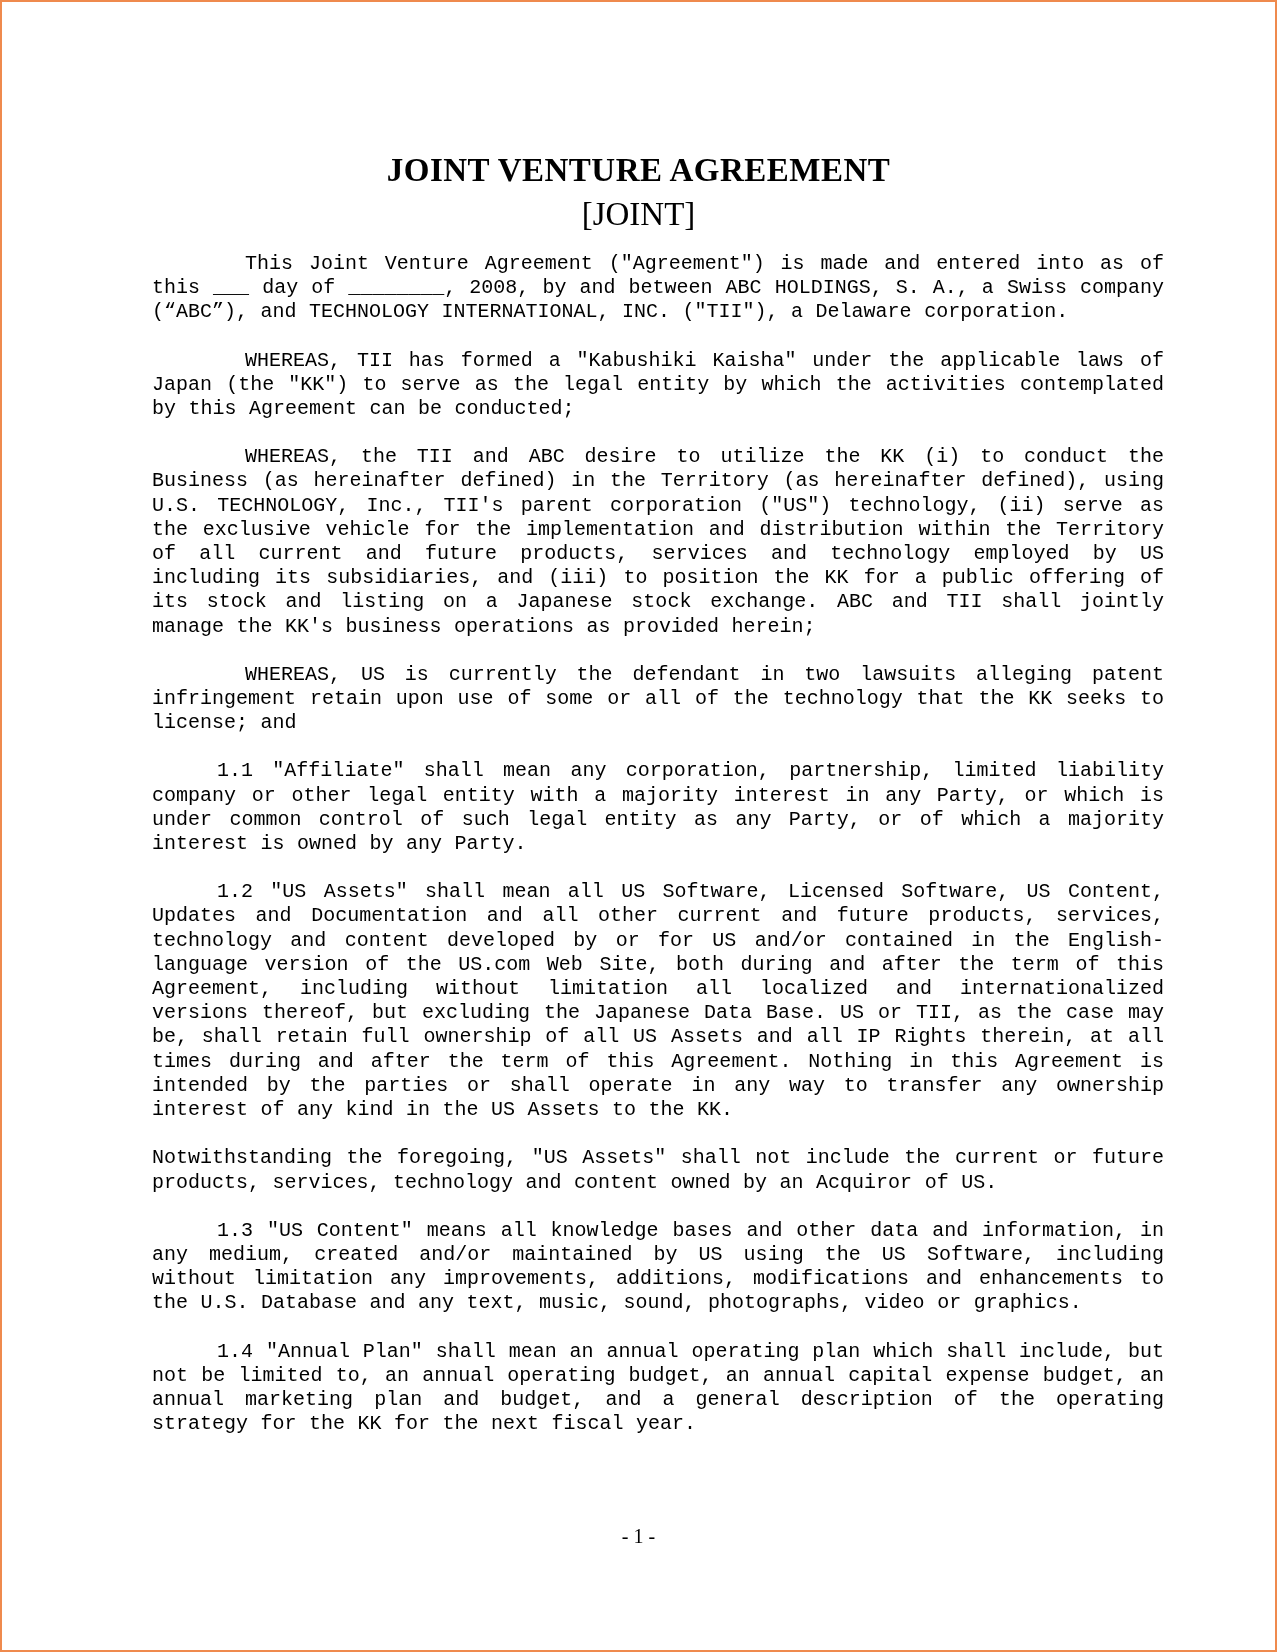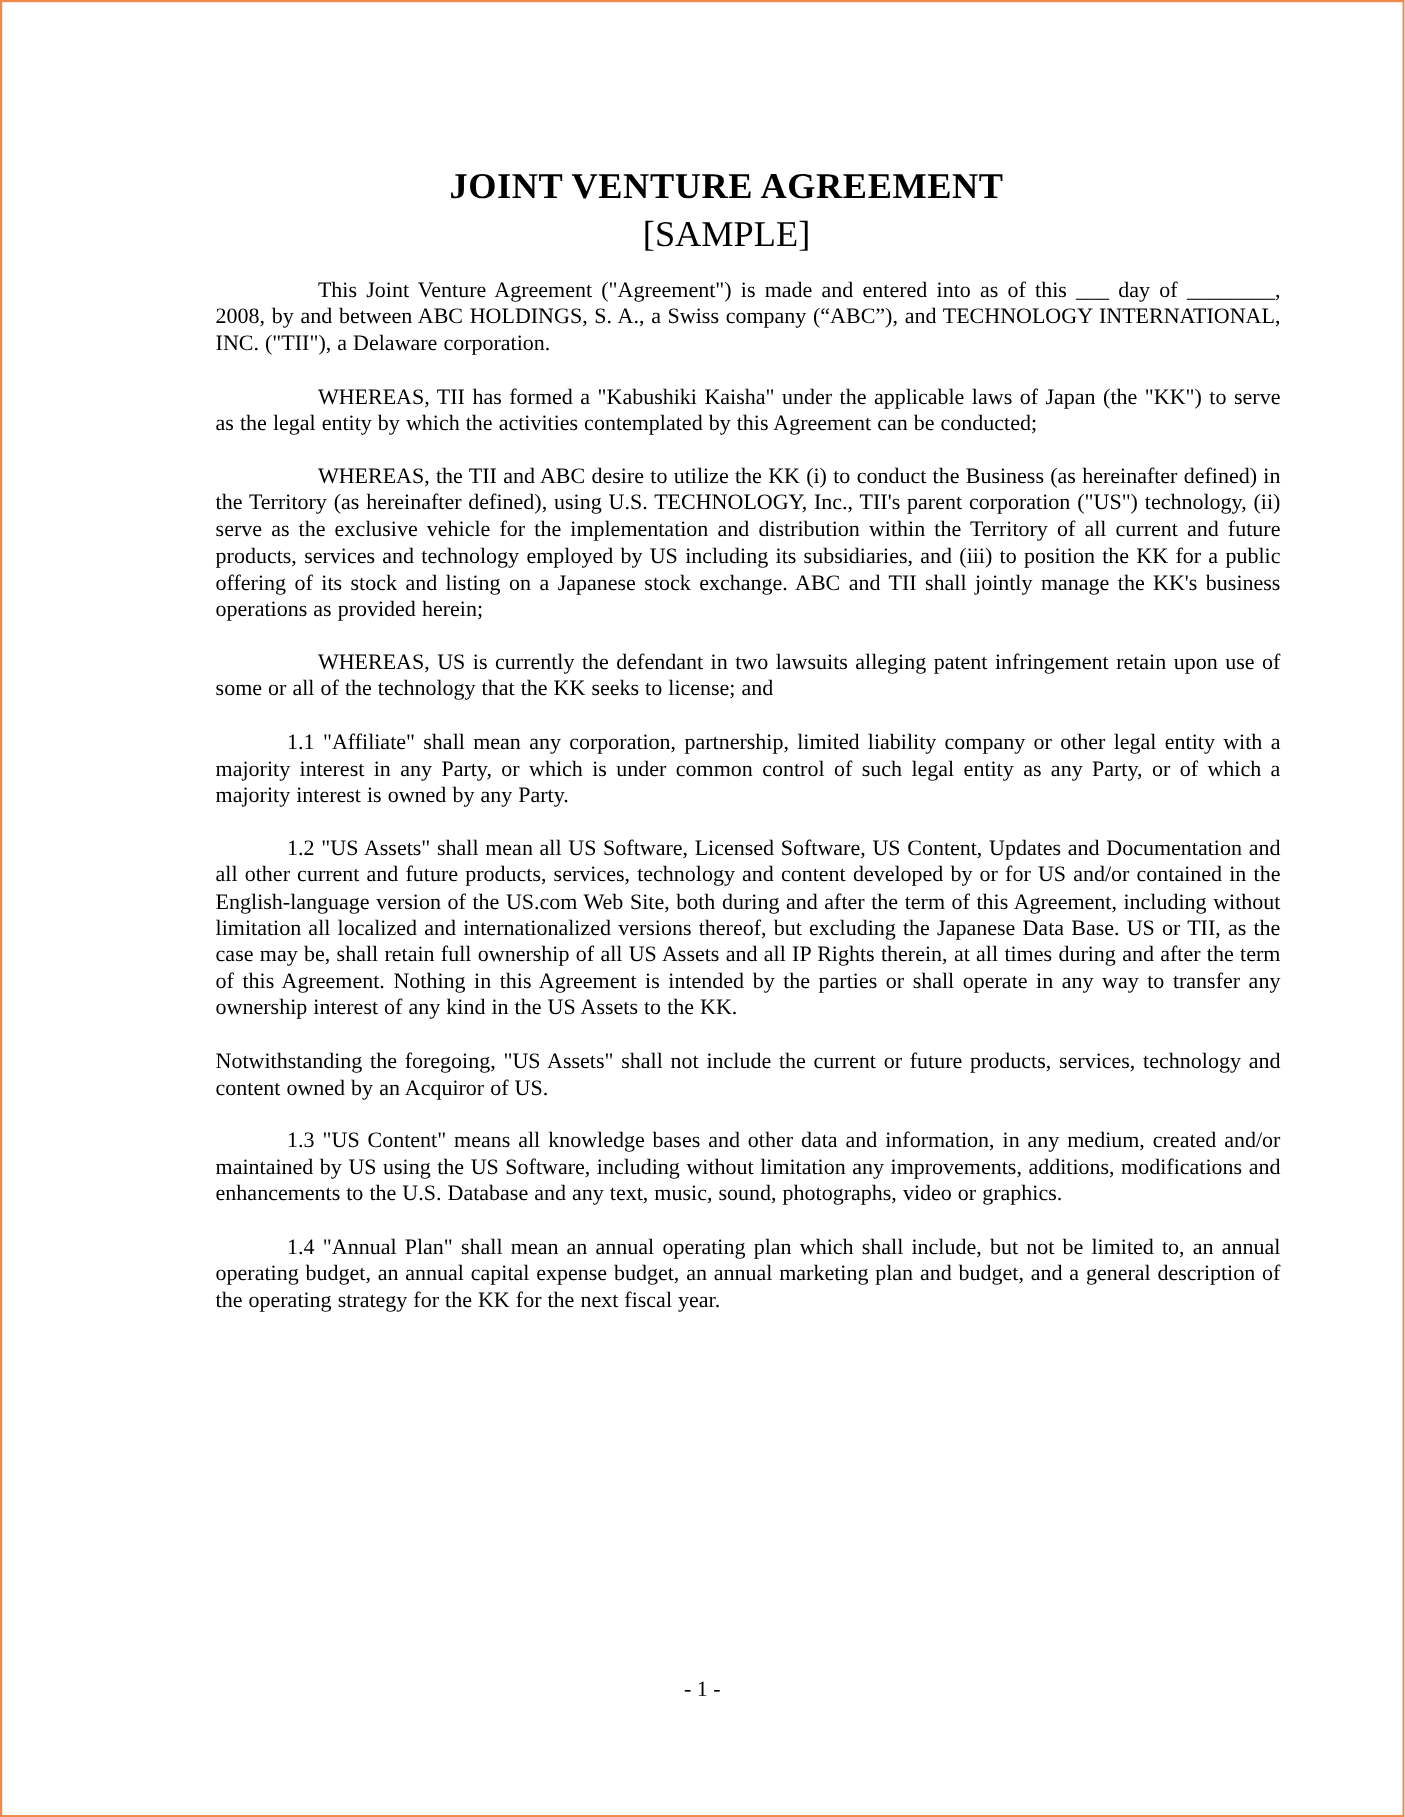--- a/index.html
+++ b/index.html
@@ -10,41 +10,41 @@
   .page {
     position: relative;
     width: 1277px;
     height: 1652px;
     box-sizing: border-box;
     border: 2px solid #EF8A4D;
     background: #ffffff;
     color: #000000;
     font-family: "Liberation Serif", "DejaVu Serif", serif;
     overflow: hidden;
-    padding-left: 44px;
   }
   .doc-header {
     padding-top: 146px;
     text-align: center;
   }
   .doc-title {
     margin: 0;
     font-size: 33px;
     line-height: 44px;
     font-weight: bold;
     letter-spacing: 0.5px;
   }
   .doc-subtitle {
     margin: 0;
     font-size: 33px;
     line-height: 44px;
     font-weight: normal;
   }
   .doc-body {
     margin: 16px 111px 0 150px;
+    font-family: Liberation Mono, monospace;
   }
   .para {
     margin: 24px 0 0 0;
     font-size: 20px;
     line-height: 24.2px;
     text-align: justify;
     word-spacing: 0.5px;
   }
   .para:first-child {
     margin-top: 0;
@@ -62,21 +62,21 @@
     font-size: 20px;
     line-height: 24px;
   }
 </style>
 </head>
 <body>
 
 <div class="page" style="border-color: rgb(239, 138, 77); background: rgb(255, 255, 255); color: rgb(0, 0, 0);">
   <div class="doc-header">
     <h1 class="doc-title">JOINT VENTURE AGREEMENT</h1>
-    <div class="doc-subtitle">[SAMPLE]</div>
+    <div class="doc-subtitle">[JOINT]</div>
   </div>
 
   <div class="doc-body">
 
   <p class="para indent-lg">This Joint Venture Agreement ("Agreement") is made and entered into as of this ___ day of ________, 2008, by and between ABC HOLDINGS, S. A., a Swiss company (“ABC”), and TECHNOLOGY INTERNATIONAL, INC. ("TII"), a Delaware corporation.</p>
       <p class="para indent-lg">WHEREAS, TII has formed a "Kabushiki Kaisha" under the applicable laws of Japan (the "KK") to serve as the legal entity by which the activities contemplated by this Agreement can be conducted;</p>
       <p class="para indent-lg">WHEREAS, the TII and ABC desire to utilize the KK (i) to conduct the Business (as hereinafter defined) in the Territory (as hereinafter defined), using U.S. TECHNOLOGY, Inc., TII's parent corporation ("US") technology, (ii) serve as the exclusive vehicle for the implementation and distribution within the Territory of all current and future products, services and technology employed by US including its subsidiaries, and (iii) to position the KK for a public offering of its stock and listing on a Japanese stock exchange. ABC and TII shall jointly manage the KK's business operations as provided herein;</p>
       <p class="para indent-lg">WHEREAS, US is currently the defendant in two lawsuits alleging patent infringement retain upon use of some or all of the technology that the KK seeks to license; and</p>
       <p class="para indent-md">1.1 "Affiliate" shall mean any corporation, partnership, limited liability company or other legal entity with a majority interest in any Party, or which is under common control of such legal entity as any Party, or of which a majority interest is owned by any Party.</p>
       <p class="para indent-md">1.2 "US Assets" shall mean all US Software, Licensed Software, US Content, Updates and Documentation and all other current and future products, services, technology and content developed by or for US and/or contained in the English-language version of the US.com Web Site, both during and after the term of this Agreement, including without limitation all localized and internationalized versions thereof, but excluding the Japanese Data Base. US or TII, as the case may be, shall retain full ownership of all US Assets and all IP Rights therein, at all times during and after the term of this Agreement. Nothing in this Agreement is intended by the parties or shall operate in any way to transfer any ownership interest of any kind in the US Assets to the KK.</p>

